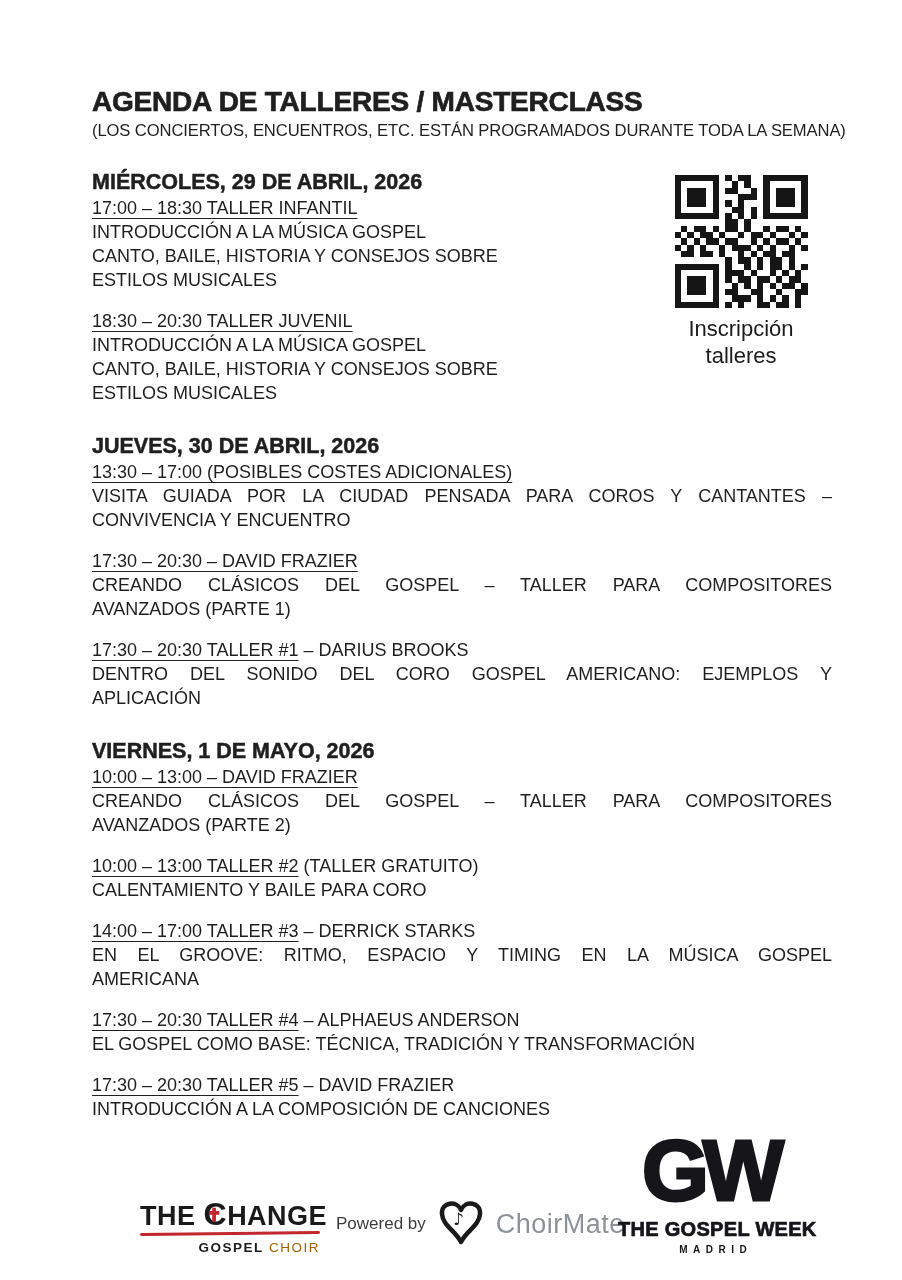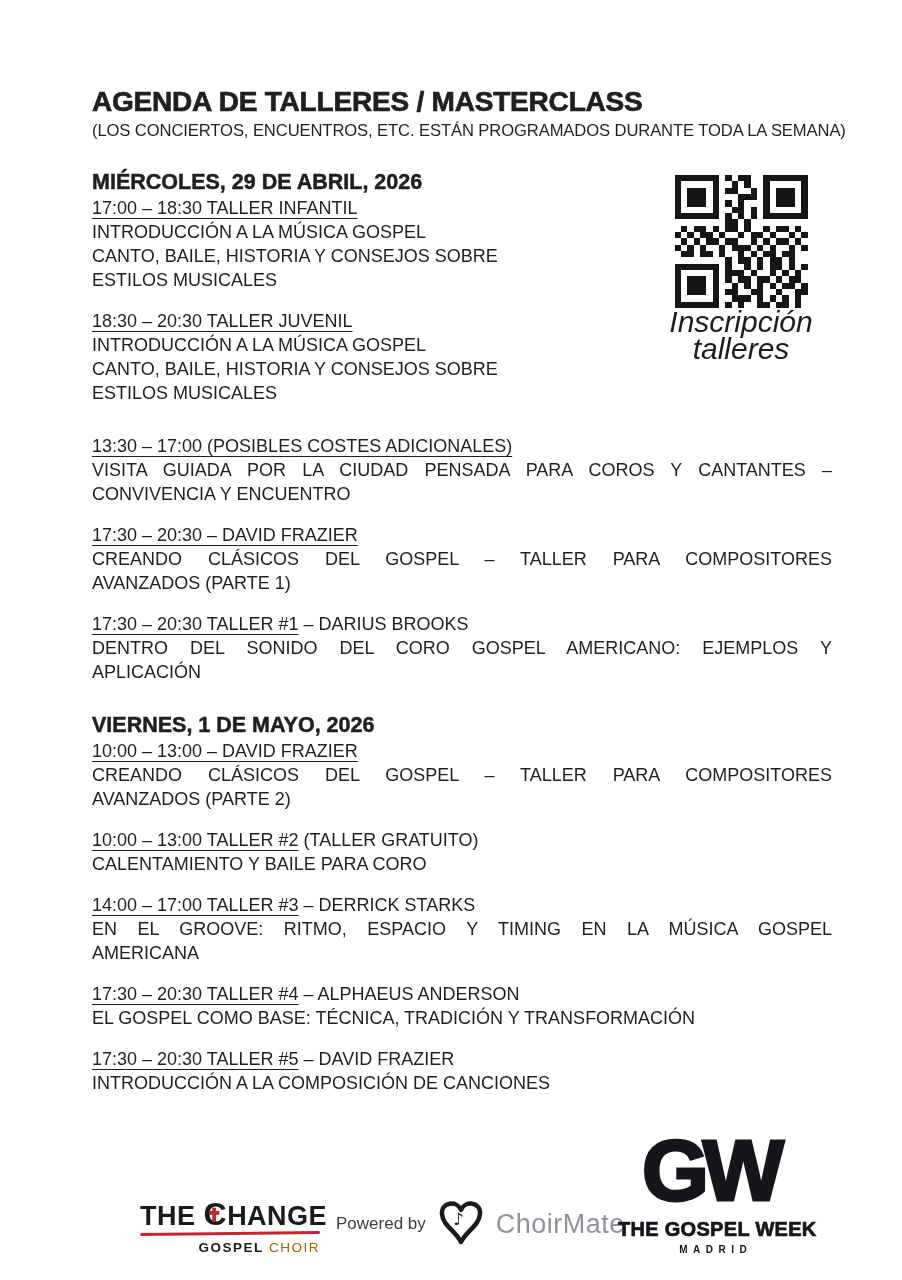--- a/index.html
+++ b/index.html
@@ -29,21 +29,21 @@
   .desc-line { font-size:18px; line-height:24px; }
   .desc-line.stretch { text-align:justify; text-align-last:justify; }
 
   
   .qr-wrap { position:absolute; left:656px; top:175px; width:170px; text-align:center; }
   .qr {
     width:133px; height:133px; margin:0 auto;
     display:grid; grid-template-columns:repeat(21,1fr); grid-auto-rows:1fr;
   }
   .qr .on { background:#151515; }
-  .qr-caption { margin-top:0; font-size:30px; line-height:27px; font-style:italic; color:#1c1c1c; }
+  .qr-caption { margin-top:7px; font-size:22px; line-height:27px; color:#1c1c1c; }
 
   
   .tc-logo { position:absolute; left:92px; top:1198px; width:180px;margin-left:48px; }
   .tc-main { font-size:27px; font-weight:bold; letter-spacing:0.5px; line-height:32px; color:#1a1a1a; white-space:nowrap; }
   .tc-c { position:relative; display:inline-block; font-size:32px; line-height:1; }
   .tc-cross { position:absolute; left:46%; top:52%; transform:translate(-50%,-50%); color:#c1272d; font-size:17px; font-weight:bold; -webkit-text-stroke:1px #c1272d; }
   .tc-line { height:3px; background:#c1272d; margin-top:0; border-radius:2px; transform:rotate(-0.6deg); }
   .tc-sub { text-align:right; font-size:13.5px; letter-spacing:1.5px; margin-top:5px; white-space:nowrap; }
   .tc-sub .bold { font-weight:bold; color:#1c1c1c; }
   .tc-sub .light { color:#a16207; }
@@ -86,20 +86,21 @@
     <div>
                 <div class="desc-line">INTRODUCCIÓN A LA MÚSICA GOSPEL</div>
                 <div class="desc-line">CANTO, BAILE, HISTORIA Y CONSEJOS SOBRE</div>
                 <div class="desc-line">ESTILOS MUSICALES</div>
               </div>
   </div>
 </div>
   </section>
 
   <section class="day">
+    <h2 class="day-heading">JUEVES, 30 DE ABRIL, 2026</h2>
     <div>
   <div class="event">
     <div class="event-title"><span class="u">13:30 – 17:00 (POSIBLES COSTES ADICIONALES)</span><span></span></div>
     <div>
                 <div class="desc-line stretch">VISITA GUIADA POR LA CIUDAD PENSADA PARA COROS Y CANTANTES –</div>
                 <div class="desc-line">CONVIVENCIA Y ENCUENTRO</div>
               </div>
   </div>
 
   <div class="event">

